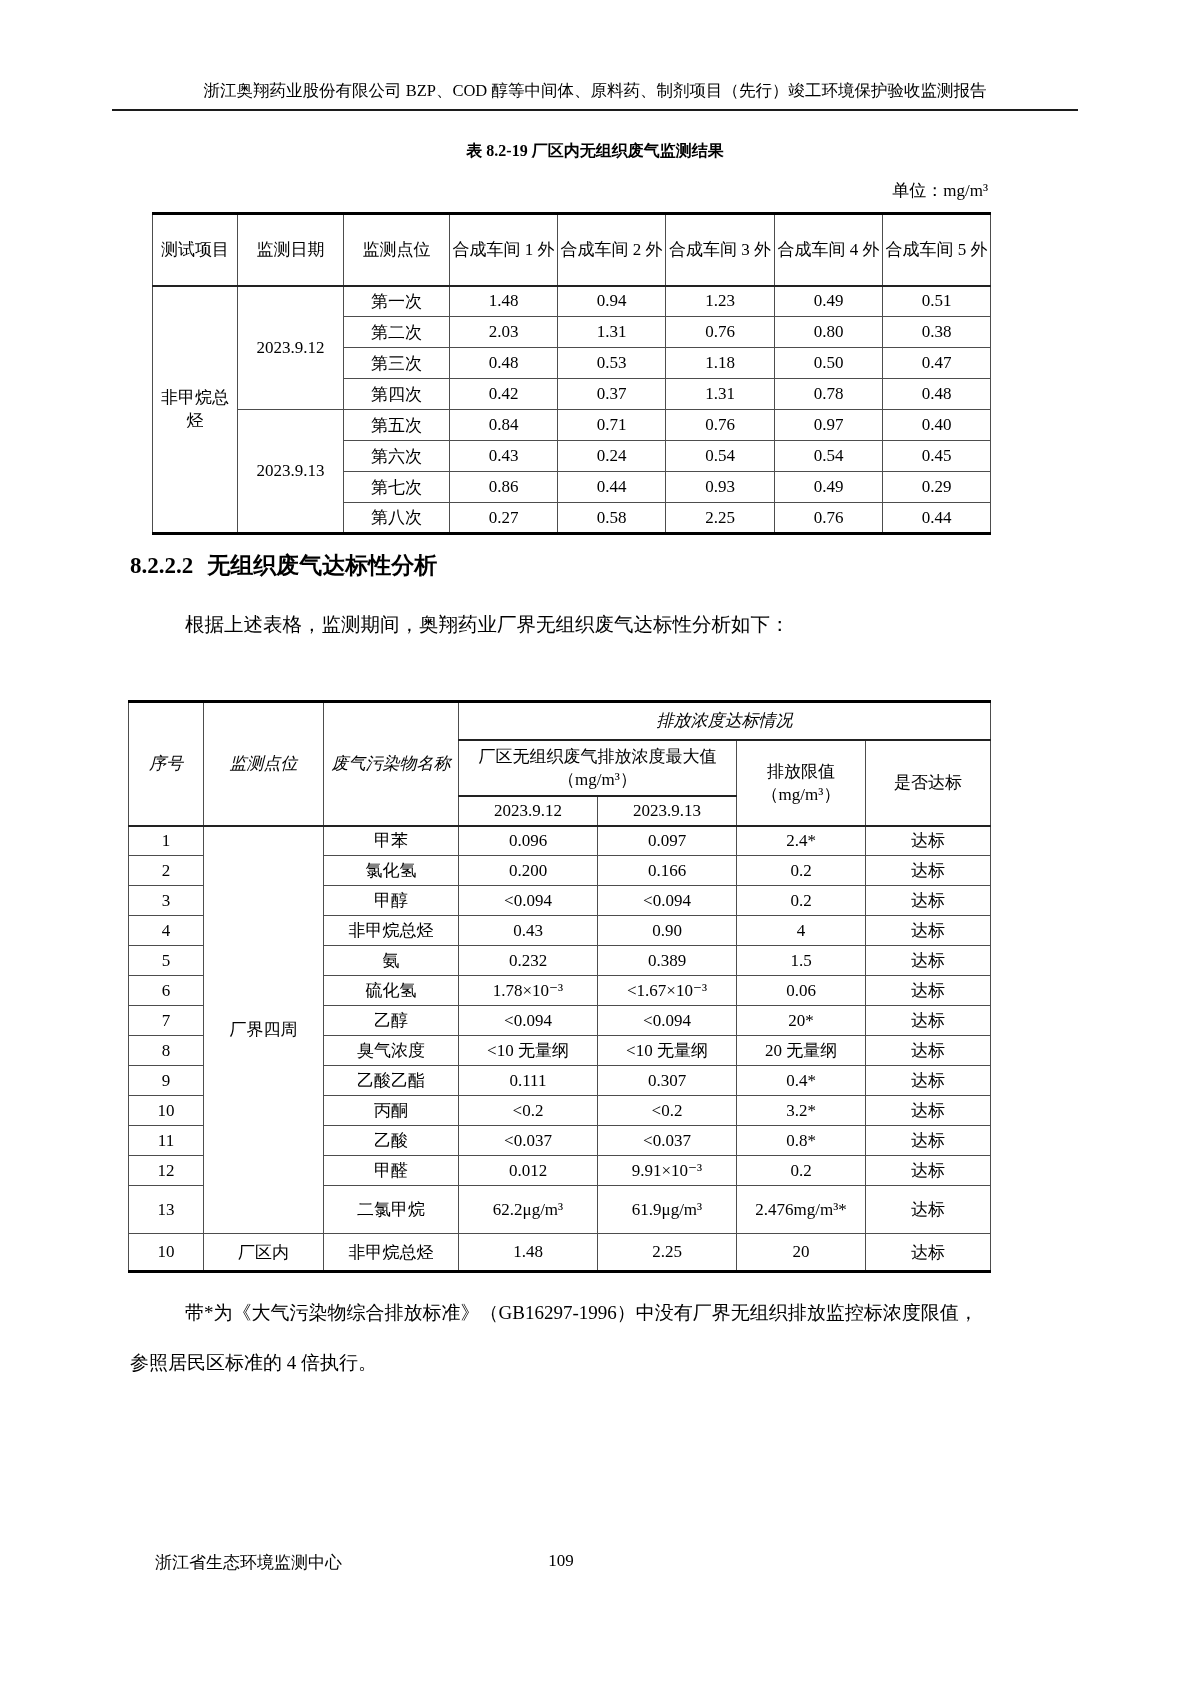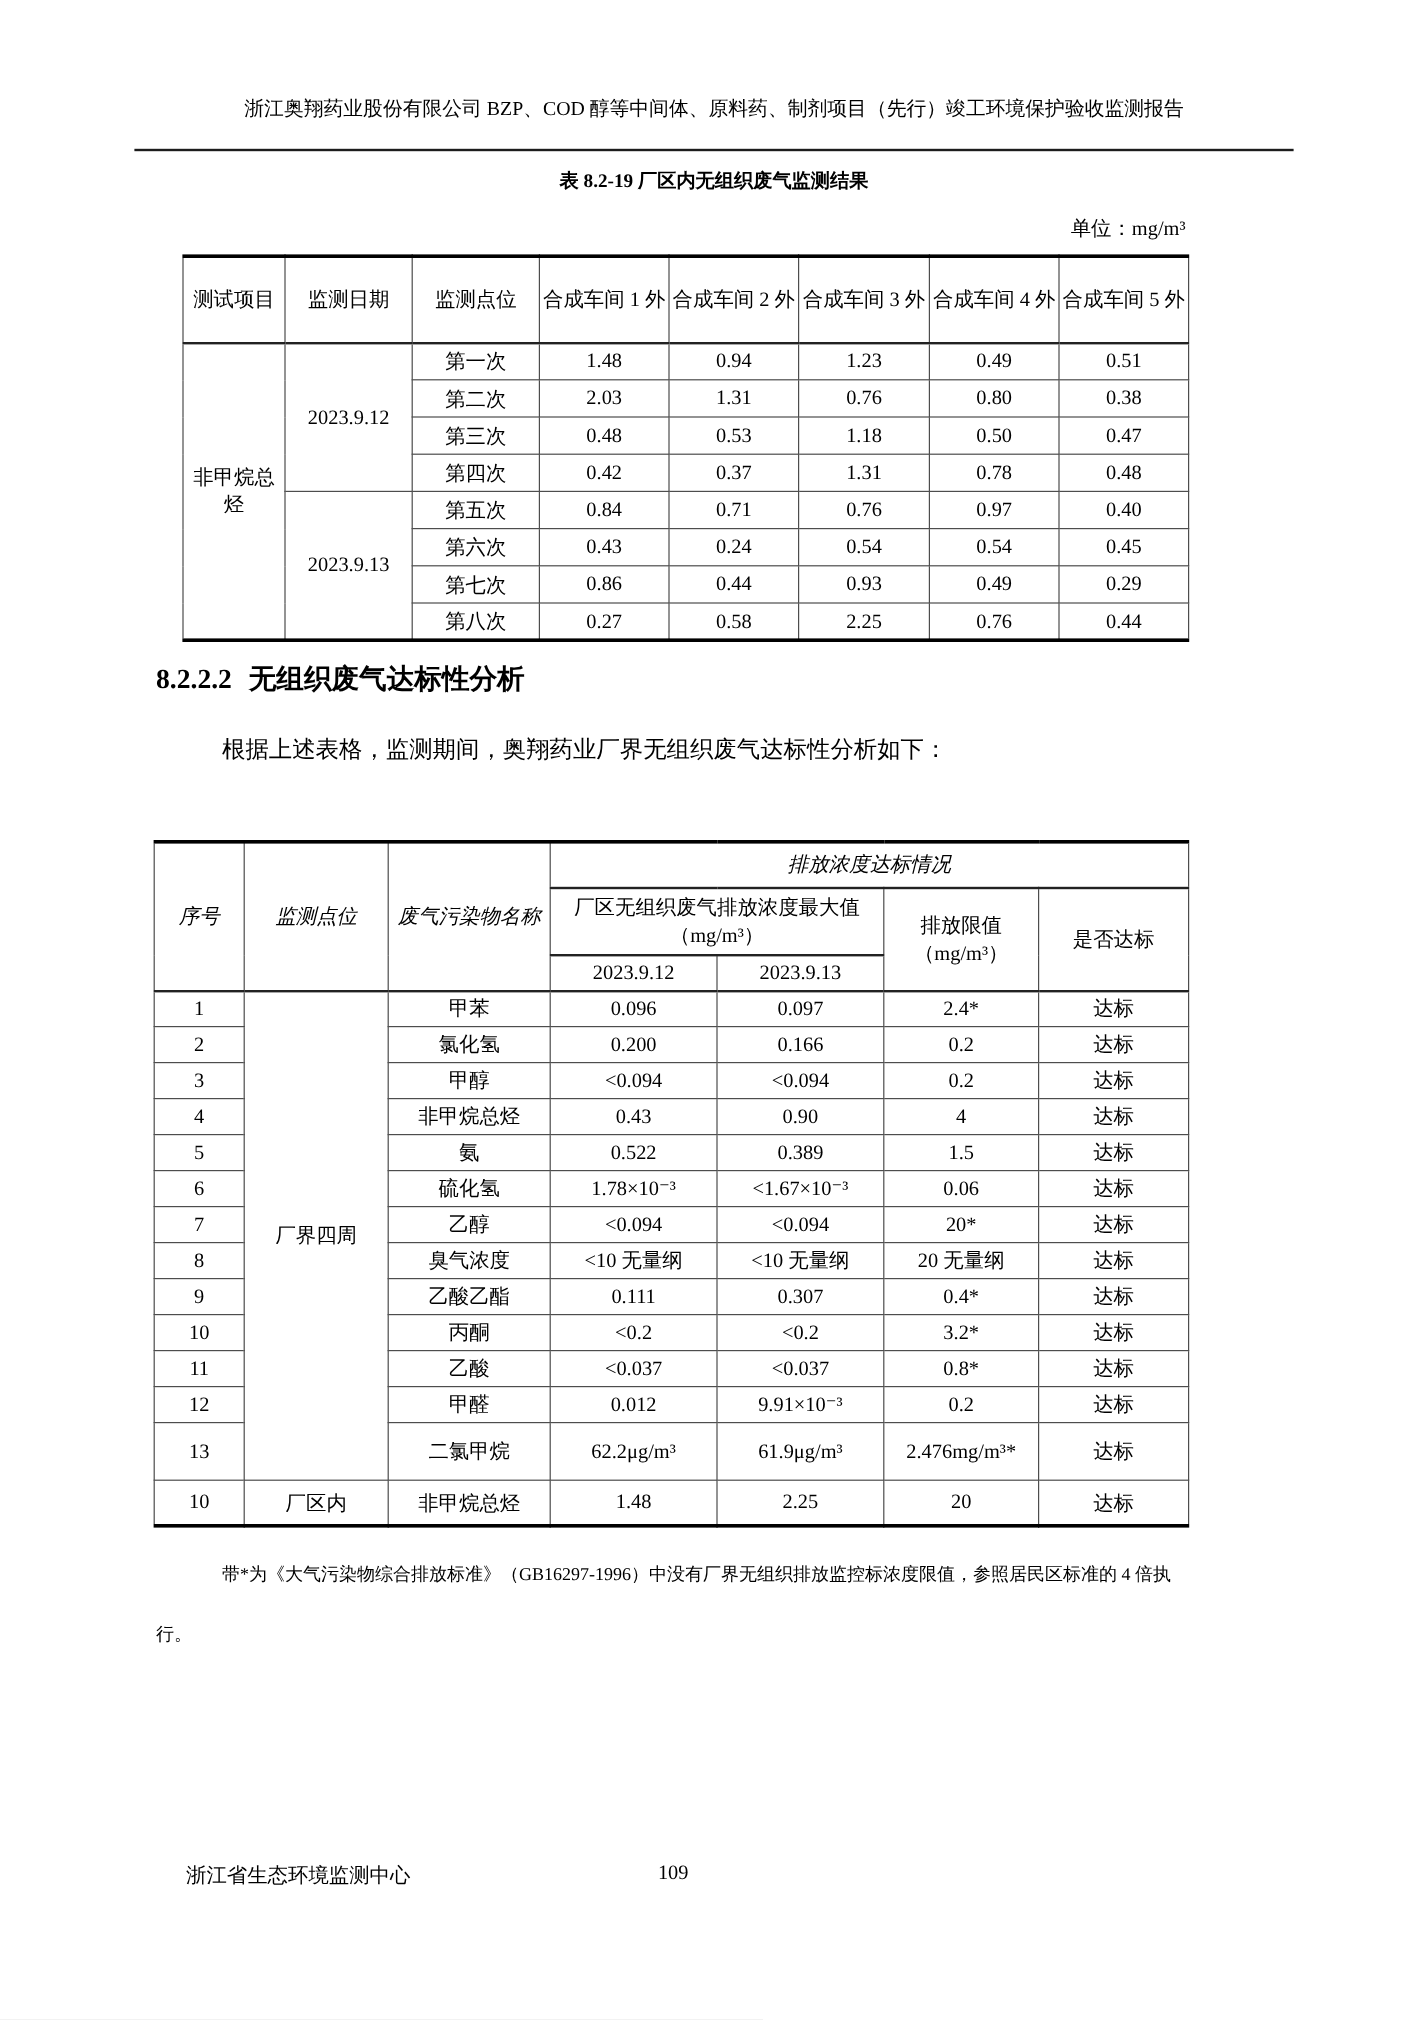--- a/index.html
+++ b/index.html
@@ -11,21 +11,21 @@
     margin: 0 auto;
     background: #ffffff;
     color: #000;
     font-family: "Liberation Serif", "DejaVu Serif", serif;
   }
   .doc-header {
     position: absolute;
     top: 80px; left: 112px; width: 966px;
     text-align: center;
     font-size: 16.5px;
-    padding-bottom: 22px;
+    padding-bottom: 7px;
     border-bottom: 2px solid #1c1c1c;
     white-space: nowrap;
   }
   .table-title {
     position: absolute;
     left: 0; width: 1190px;
     text-align: center;
     font-weight: bold;
     font-size: 16px;
   }
@@ -72,21 +72,21 @@
   .section-heading .sec-num { margin-right: 14px; }
   .intro-paragraph {
     position: absolute;
     top: 611px; left: 130px; width: 880px;
     font-size: 19.5px;
     text-indent: 55px;
   }
   .footnote {
     position: absolute;
     top: 1288px; left: 130px; width: 866px;
-    font-size: 15px;
+    font-size: 19px;
     line-height: 50px;
     text-indent: 55px;
   }
   .footer-org {
     position: absolute;
     top: 1551px; left: 155px;
     font-size: 17px;
   }
   .footer-page {
     position: absolute;
@@ -263,21 +263,21 @@
         <td>4</td>
         <td>非甲烷总烃</td>
         <td>0.43</td>
         <td>0.90</td>
         <td>4</td>
         <td>达标</td>
       </tr>
       <tr>
         <td>5</td>
         <td>氨</td>
-        <td>0.522</td>
+        <td>0.232</td>
         <td>0.389</td>
         <td>1.5</td>
         <td>达标</td>
       </tr>
       <tr>
         <td>6</td>
         <td>硫化氢</td>
         <td>1.78×10⁻³</td>
         <td>&lt;1.67×10⁻³</td>
         <td>0.06</td>

